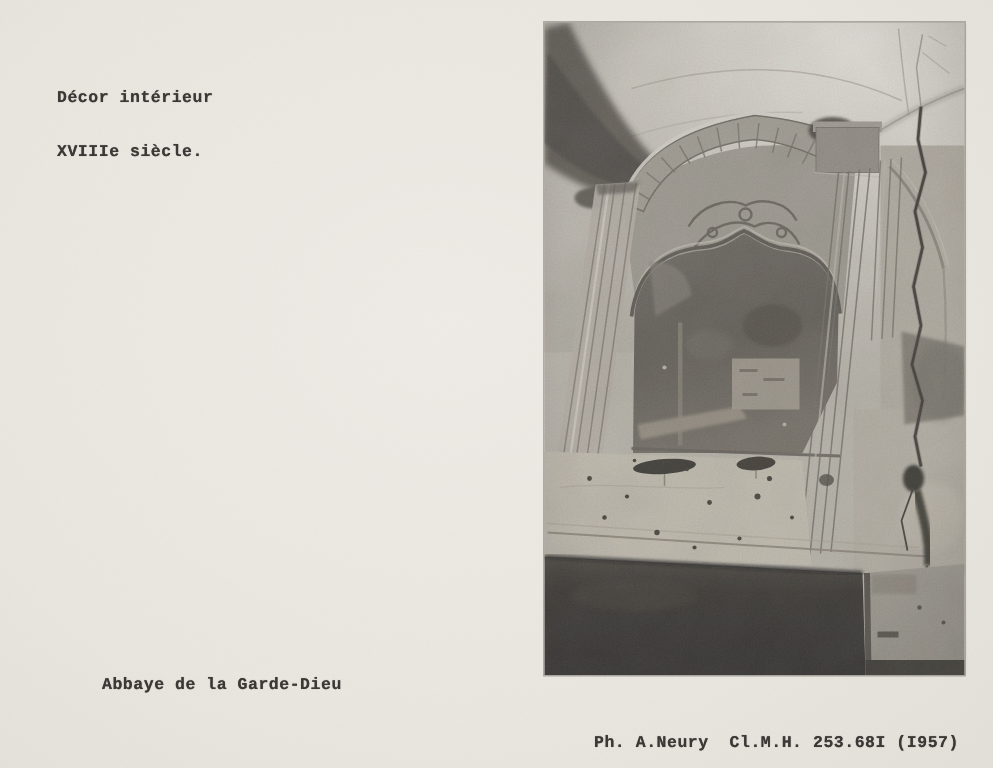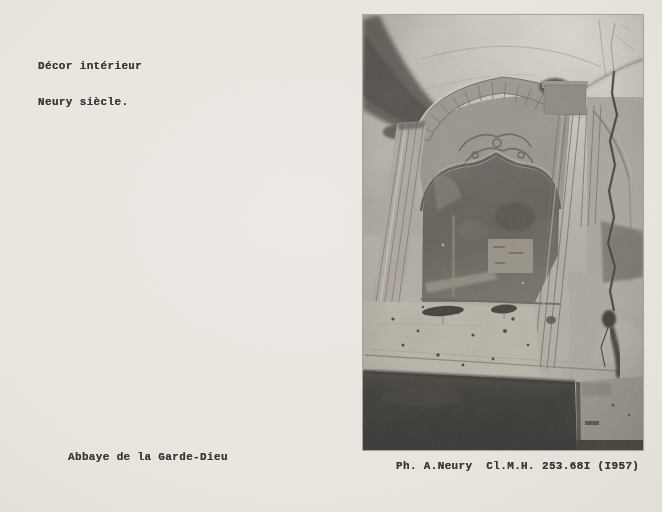--- a/index.html
+++ b/index.html
@@ -16,21 +16,21 @@
   .note{
     position:absolute;
     color:var(--ink,#3b3936);
     font-size:11px;font-weight:700;letter-spacing:.35px;line-height:12px;
     white-space:pre;
     text-shadow:0 0 .5px rgba(59,57,52,.85);
   }
   .top-note{left:38px;top:36px;}
   .location{left:40px;top:427px;}
   .location .indent{margin-left:28px;}
-  .credit{left:396px;top:460px;}
+  .credit{left:396px;top:490px;}
   .photo{
     position:absolute;left:363px;top:15px;width:280px;height:435px;margin:0;
     outline:1px solid rgba(90,86,78,.4);
     box-shadow:0 0 2px rgba(80,76,70,.25);
   }
   .photo svg{display:block;width:100%;height:100%;}
 </style>
 </head>
 <body>
 
@@ -39,21 +39,21 @@
   <svg class="paper-grain" xmlns="http://www.w3.org/2000/svg">
     <filter id="pgrain">
         <feTurbulence type="fractalNoise" baseFrequency="0.7" numOctaves="2"></feTurbulence>
       <feColorMatrix type="matrix" values="0 0 0 0 0.45  0 0 0 0 0.44  0 0 0 0 0.41  0 0 0 0.06 0"></feColorMatrix>
     </filter>
     <rect width="662" height="512" filter="url(#pgrain)"></rect>
   </svg>
 
   <div class="note top-note">
     <div>Décor intérieur</div>
-    <div>Neury siècle.</div>
+    <div>XVIIIe siècle.</div>
   </div>
 
   <figure class="photo" role="img" aria-label="Photographie noir et blanc : décor peint du XVIIIe siècle au-dessus d'une cheminée, sous une voûte, salle du rez-de-chaussée de l'abbaye de la Garde-Dieu à Mirabel">
     <svg viewBox="0 0 280 435" preserveAspectRatio="none" xmlns="http://www.w3.org/2000/svg">
       <defs>
         <radialGradient id="gV" cx="0.78" cy="0.04" r="1.15">
           <stop offset="0" stop-color="#dcd9d2"></stop>
           <stop offset="0.45" stop-color="#bfbbb2"></stop>
           <stop offset="1" stop-color="#9f9a90"></stop>
         </radialGradient>

